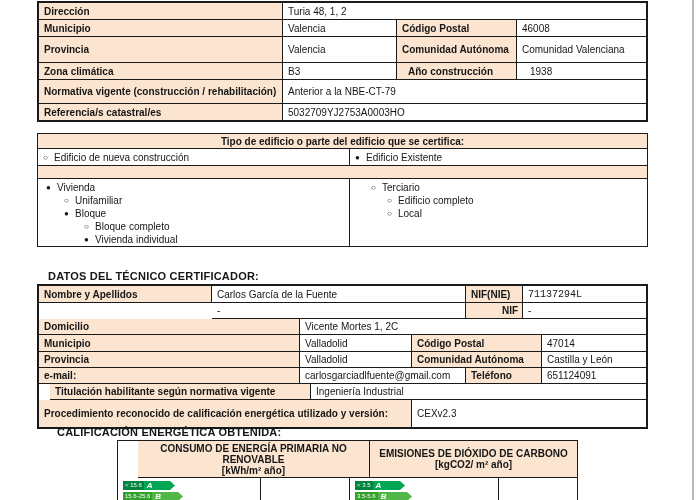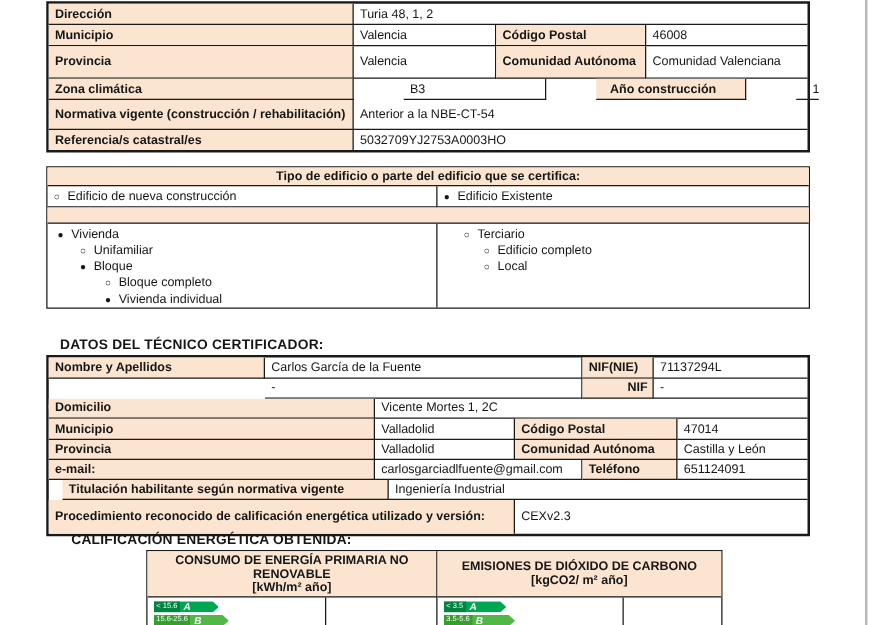--- a/index.html
+++ b/index.html
@@ -59,40 +59,40 @@
     <div class="cell" style="flex:0 0 114px;">
         <span>Valencia</span>
       </div>
     <div class="cell lbl" style="flex:0 0 120px;">
         <span>Comunidad Autónoma</span>
       </div>
     <div class="cell" style="flex:1;">
         <span>Comunidad Valenciana</span>
       </div>
   </div>
-  <div class="trow" style="height:17px;gap:40px;">
+  <div class="trow" style="height:17px;">
     <div class="cell lbl" style="flex:0 0 244px;">
         <span>Zona climática</span>
       </div>
     <div class="cell" style="flex:0 0 114px;">
         <span>B3</span>
       </div>
     <div class="cell lbl" style="flex:0 0 120px;padding-left:11px;">
         <span>Año construcción</span>
       </div>
     <div class="cell" style="flex:1;padding-left:13px;">
         <span>1938</span>
       </div>
   </div>
   <div class="trow" style="height:24px;">
     <div class="cell lbl just" style="flex:0 0 244px;">
         <span>Normativa vigente (construcción / rehabilitación)</span>
       </div>
     <div class="cell" style="flex:1;">
-        <span>Anterior a la NBE-CT-54</span>
+        <span>Anterior a la NBE-CT-79</span>
       </div>
   </div>
   <div class="trow" style="height:16px;">
     <div class="cell lbl" style="flex:0 0 244px;">
         <span>Referencia/s catastral/es</span>
       </div>
     <div class="cell" style="flex:1;">
         <span>5032709YJ2753A0003HO</span>
       </div>
   </div>
@@ -163,21 +163,21 @@
   <div class="trow" style="height:17px;">
     <div class="cell lbl" style="flex:0 0 173px;">
         <span>Nombre y Apellidos</span>
       </div>
     <div class="cell" style="flex:0 0 254px;">
         <span>Carlos García de la Fuente</span>
       </div>
     <div class="cell lbl" style="flex:0 0 57px;">
         <span>NIF(NIE)</span>
       </div>
-    <div class="cell" style="flex:1;">
+    <div class="cell" style="flex:1;font-family:Liberation Mono, monospace;">
         <span>71137294L</span>
       </div>
   </div>
   <div class="trow" style="height:16px;">
     <div class="cell lbl" style="flex:0 0 173px;margin-top:21px;">
         <span>Razón social</span>
       </div>
     <div class="cell" style="flex:0 0 254px;">
         <span>-</span>
       </div>
@@ -252,21 +252,21 @@
       </div>
     <div class="cell" style="flex:1;">
         <span>CEXv2.3</span>
       </div>
   </div>
 </div>
 
 <div class="sect-title" style="left:57px;top:426px;">CALIFICACIÓN ENERGÉTICA OBTENIDA:</div>
 
 <div class="tbl thin" style="left:117px;top:440px;width:461px;">
-  <div class="trow" style="height:37px;">
+  <div class="trow" style="height:37px;margin-left:20px;">
     <div class="cell lbl hdrcol" style="flex:0 0 232px;">
       <span>CONSUMO DE ENERGÍA PRIMARIA NO RENOVABLE</span>
       <span>[kWh/m² año]</span>
     </div>
     <div class="cell lbl hdrcol" style="flex:1;text-align:center;">
       <span>EMISIONES DE DIÓXIDO DE CARBONO</span>
       <span>[kgCO2/ m² año]</span>
     </div>
   </div>
   <div class="trow" style="height:40px;">

